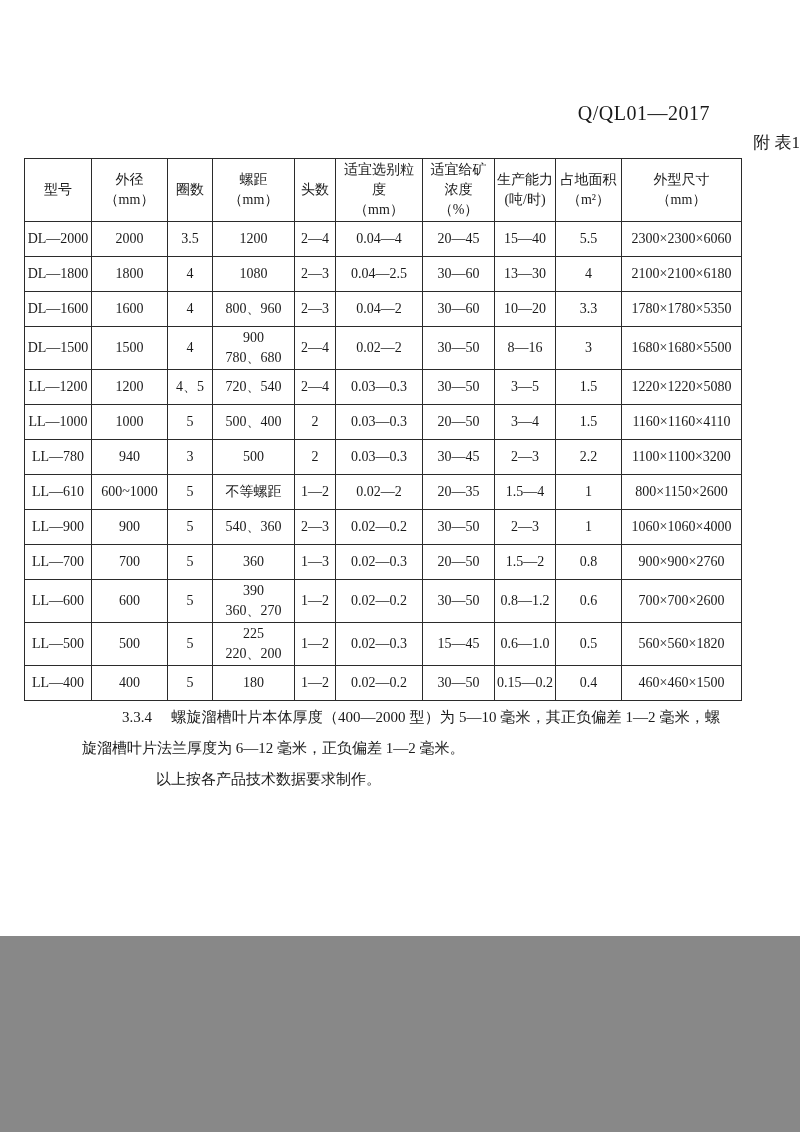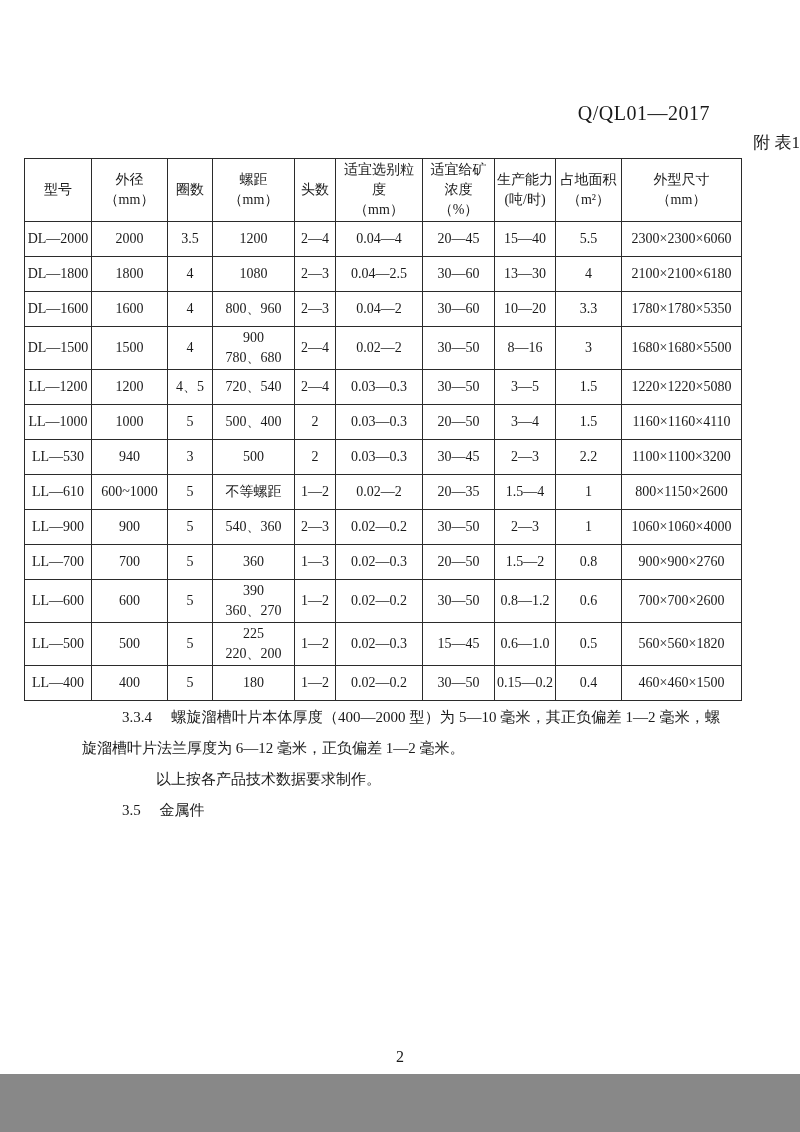--- a/index.html
+++ b/index.html
@@ -1,20 +1,20 @@
 <!DOCTYPE html>
 <html><head>
 <meta charset="utf-8">
 <style>
   * { margin: 0; padding: 0; box-sizing: border-box; }
   html, body { background: #888; }
   .page {
     position: relative;
     width: 800px;
-    height: 1074px;
+    height: 936px;
     margin: 0 auto;
     background: #ffffff;
     color: #1a1a1a;
     font-family: "Liberation Serif", "DejaVu Serif", serif;
     overflow: hidden;
     box-shadow: 0 0 4px rgba(0,0,0,.4);
   }
   .doc-header {
     position: absolute;
     top: 102px;
@@ -183,21 +183,21 @@
           <td>5</td>
           <td>500、400</td>
           <td>2</td>
           <td>0.03—0.3</td>
           <td>20—50</td>
           <td>3—4</td>
           <td>1.5</td>
           <td>1160×1160×4110</td>
         </tr>
         <tr>
-          <td>LL—530</td>
+          <td>LL—780</td>
           <td>940</td>
           <td>3</td>
           <td>500</td>
           <td>2</td>
           <td>0.03—0.3</td>
           <td>30—45</td>
           <td>2—3</td>
           <td>2.2</td>
           <td>1100×1100×3200</td>
         </tr>
@@ -274,18 +274,17 @@
           <td>0.15—0.2</td>
           <td>0.4</td>
           <td>460×460×1500</td>
         </tr>
       </tbody>
   </table>
 
   <div class="body-text">
     <p class="para">3.3.4　 螺旋溜槽叶片本体厚度（400—2000 型）为 5—10 毫米，其正负偏差 1—2 毫米，螺旋溜槽叶片法兰厚度为 6—12 毫米，正负偏差 1—2 毫米。</p>
     <p class="para lead">以上按各产品技术数据要求制作。</p>
-    <p class="para">3.5　 金属件</p>
   </div>
 
   <div class="page-number">2</div>
 
 </div>
 
 </body></html>

